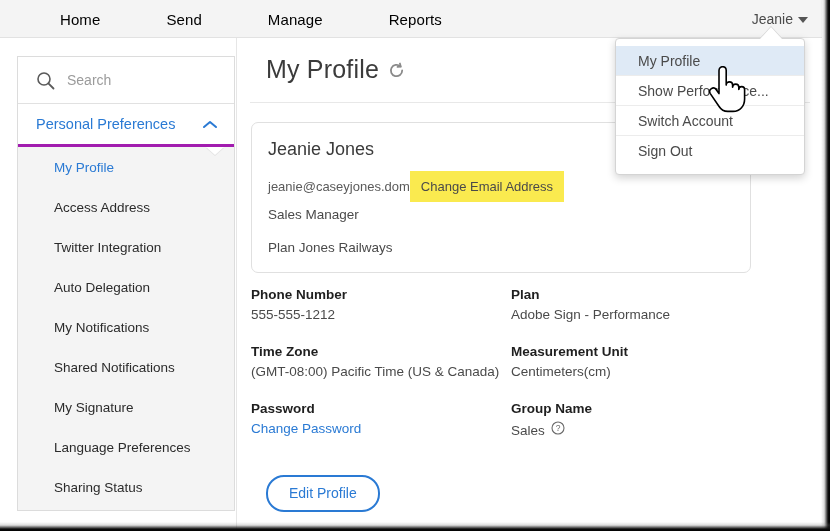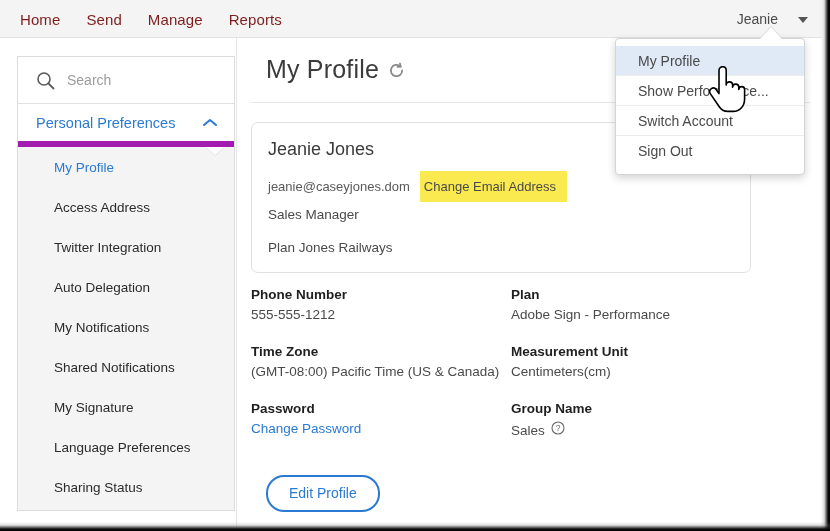--- a/index.html
+++ b/index.html
@@ -48,32 +48,33 @@
   .nav-left {
     position: absolute;
     left: 20px; top: 0;
     height: 38px;
     display: flex;
     align-items: center;
     gap: 26px;
   }
   .nav-item {
     font-size: 15px;
-    color: #7f1d1d;
+    color: #000000;
     letter-spacing: .1px;
     cursor: pointer;
     white-space: nowrap;
+    margin-left: 40px;
   }
   .nav-right {
     position: absolute;
     right: 14px; top: 0;
     height: 38px;
     display: flex;
     align-items: center;
-    gap: 20px;
+    gap: 5px;
     cursor: pointer;
     text-align: center;
   }
   .nav-user {
     font-size: 14px;
     color: #4a4a4a;
   }
   .caret-down {
     width: 0; height: 0;
     border-left: 5px solid transparent;
@@ -113,21 +114,21 @@
   }
   .search-icon svg { display: block; }
   .search-placeholder {
     font-size: 14px;
     color: #9b9b9b;
   }
   .pp-row {
     position: relative;
     height: 43px;
     background: #ffffff;
-    border-bottom: 6px solid #a21caf;
+    border-bottom: 3px solid #a21caf;
     display: flex;
     align-items: center;
     padding: 0 16px 0 18px;
     justify-content: space-between;
     cursor: pointer;
   }
   .pp-label {
     font-size: 14.5px;
     color: #2a7ad4;
   }
@@ -209,22 +210,22 @@
     display: flex;
     align-items: center;
   }
   .card-email {
     font-size: 13px;
     color: #5a5a5a;
     text-align: center;
   }
   .change-email-hl {
     background: #faea4f;
-    padding: 6px 11px 7px 4px;
-    margin-left: 10px;
+    padding: 6px 11px 7px 11px;
+    margin-left: 0;
     display: inline-block;
   }
   .change-email-link {
     font-size: 13px;
     color: #4a4a4a;
     cursor: pointer;
   }
   .card-role {
     position: absolute;
     left: 16px; top: 84px;

